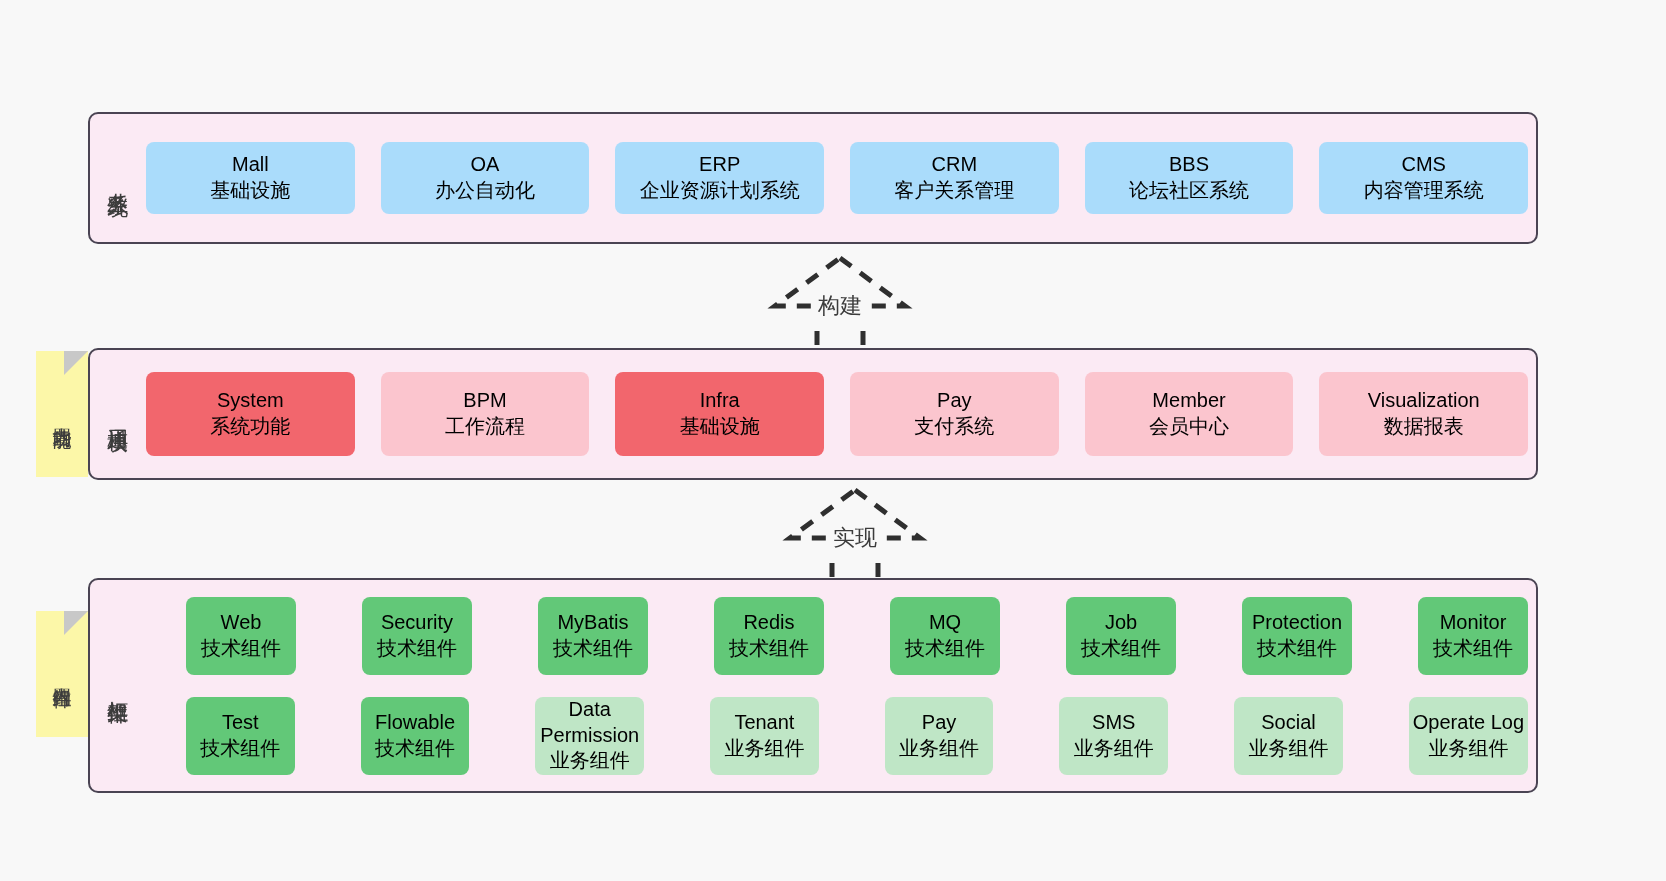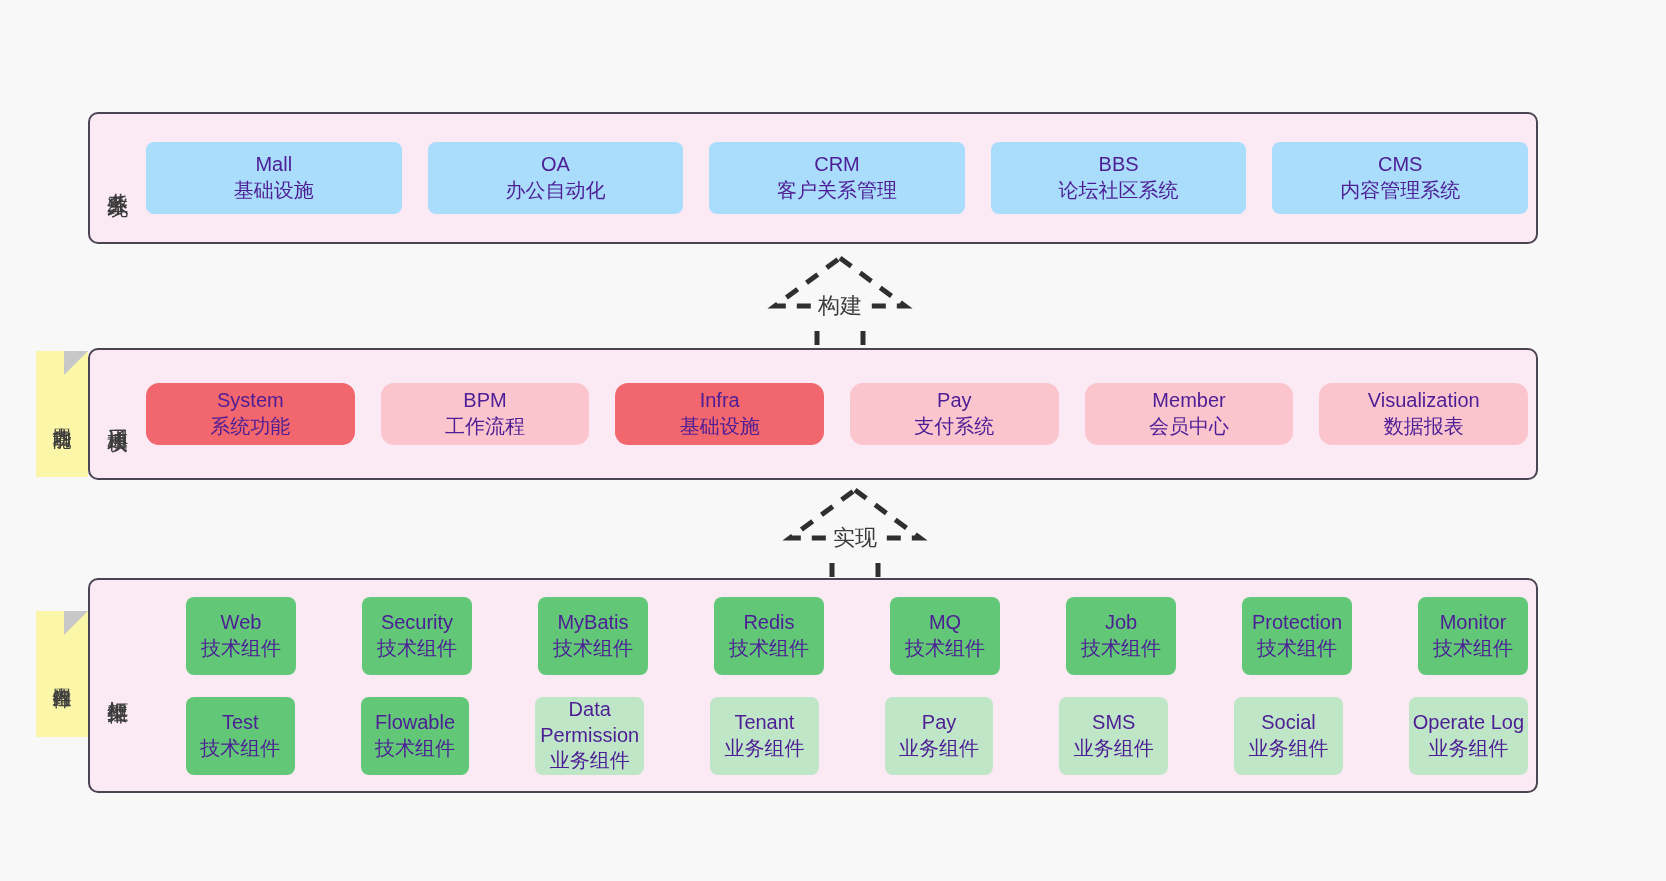--- a/index.html
+++ b/index.html
@@ -64,21 +64,21 @@
   .cell {
     flex: 1 1 0;
     border-radius: 8px;
     display: flex;
     flex-direction: column;
     align-items: center;
     justify-content: center;
     text-align: center;
     font-size: 20px;
     line-height: 1.28;
-    color: #4c1d95;
+    color: #000000;
     box-sizing: border-box;
     padding: 6px 4px;
     user-select: none;
   }
   .cell .cell-en { white-space: nowrap; }
   .cell .cell-cn { white-space: nowrap; }
   .cell.wrap .cell-en { white-space: normal; }
 
   
   .c-blue       { background: #aadcfb; }
@@ -86,21 +86,21 @@
   .c-pink       { background: #fbc5ce; }
   .c-green      { background: #62c878; }
   .c-lightgreen { background: #bfe6c6; }
 
   
   #layer-business { left: 88px;  top: 112px; width: 1450px; height: 132px; }
   #layer-modules  { left: 88px;  top: 348px; width: 1450px; height: 132px; }
   #layer-framework{ left: 88px;  top: 578px; width: 1450px; height: 215px; }
 
   #layer-business .cell  { height: 72px; }
-  #layer-modules  .cell  { height: 62px; border-radius: 13px; }
+  #layer-modules  .cell  { height: 84px; }
   #layer-framework .cell { height: 78px; margin-left: 40px; }
   #layer-framework .layer-body { gap: 22px; }
 
   
   .note {
     position: absolute;
     width: 52px;
     background: #fcf7a8;
     box-sizing: border-box;
     display: flex;
@@ -164,20 +164,24 @@
       <div class="row">
         <div class="cell c-blue">
           <span class="cell-en">Mall</span>
           <span class="cell-cn">基础设施</span>
         </div>
         <div class="cell c-blue">
           <span class="cell-en">OA</span>
           <span class="cell-cn">办公自动化</span>
         </div>
         <div class="cell c-blue">
+          <span class="cell-en">ERP</span>
+          <span class="cell-cn">企业资源计划系统</span>
+        </div>
+        <div class="cell c-blue">
           <span class="cell-en">CRM</span>
           <span class="cell-cn">客户关系管理</span>
         </div>
         <div class="cell c-blue">
           <span class="cell-en">BBS</span>
           <span class="cell-cn">论坛社区系统</span>
         </div>
         <div class="cell c-blue">
           <span class="cell-en">CMS</span>
           <span class="cell-cn">内容管理系统</span>

